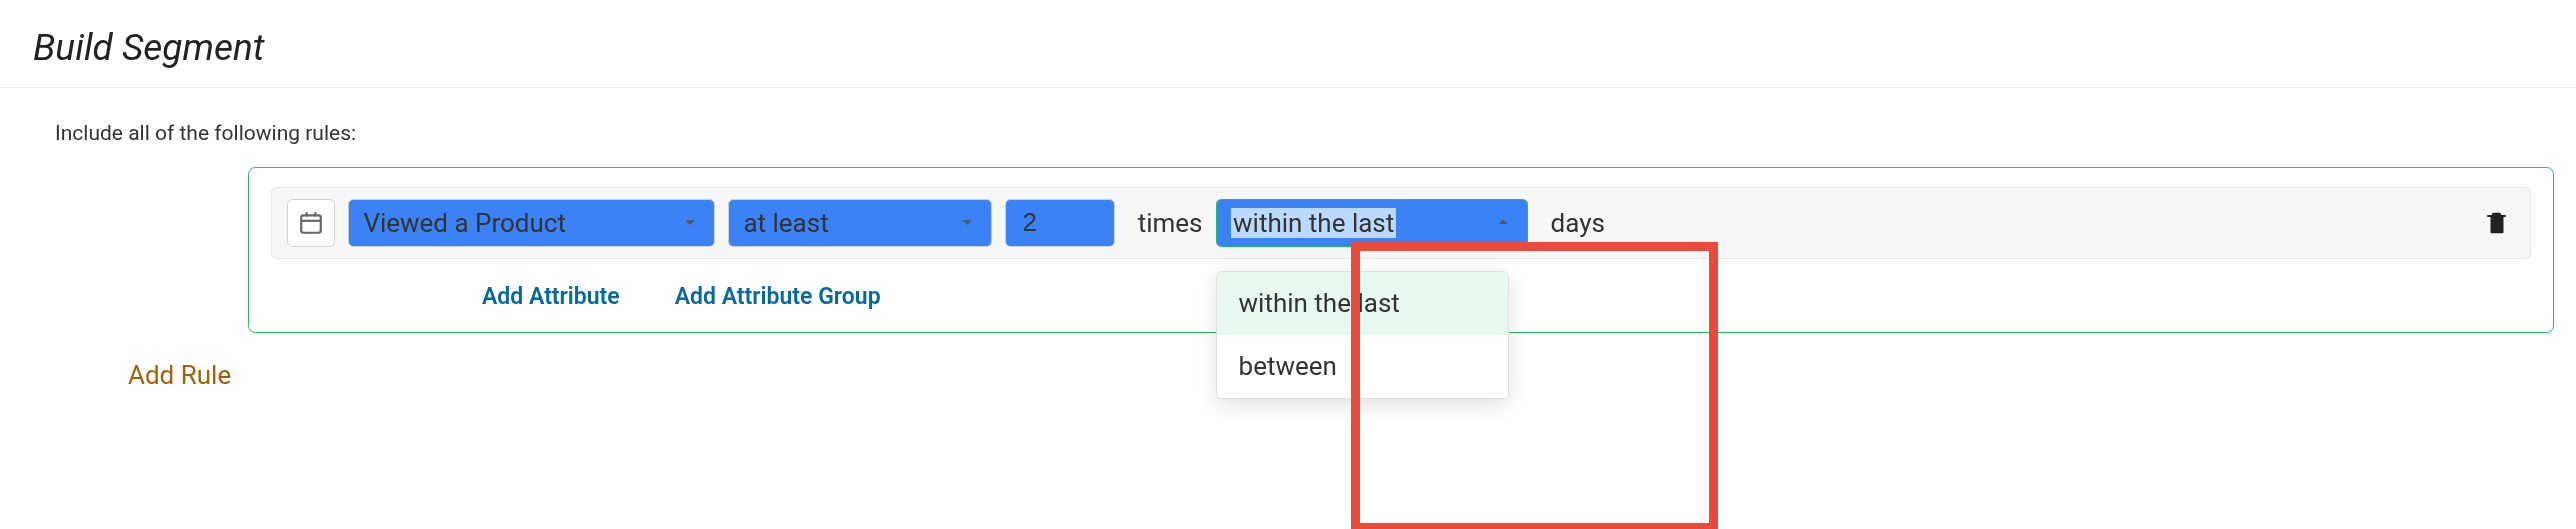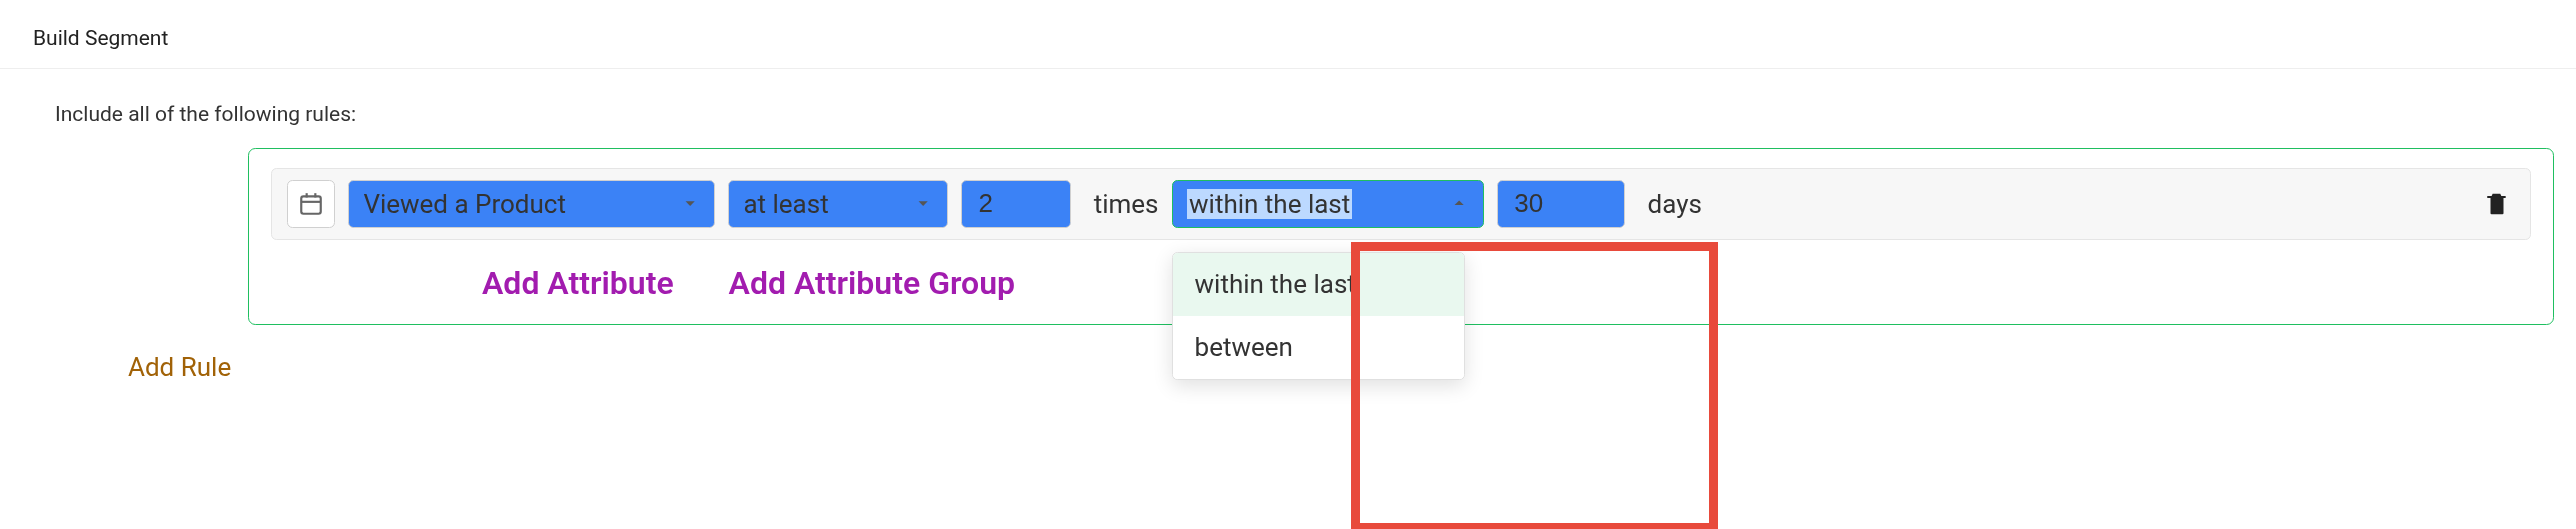--- a/index.html
+++ b/index.html
@@ -12,23 +12,24 @@
     background: #fff;
   }
   .page {
     width: 2576px;
     height: 530px;
     position: relative;
   }
   .header {
     padding: 26px 33px 18.3px 33px;
     border-bottom: 1.8px solid #eee;
-    font-size: 21px;
+    font-size: 37px;
     color: #222;
     font-weight: 400;
+    font-style: italic;
   }
   .subhead {
     padding: 33px 0 22px 55px;
     font-size: 21px;
     color: #333;
     font-weight: 400;
   }
   .rule-card {
     margin-left: 248px;
     margin-right: 22px;
@@ -80,41 +81,41 @@
     align-items:center;
   }
   .select.open {
     border-color: #1fbf60;
   }
   .select.open .value {
     background: #bcd9ff;
     padding: 0 1.8px;
   }
   .sel-event   { width: 367px; }
-  .sel-op      { width: 220px; }
+  .sel-op      { width: 264px; }
   .num-count   { width: 110px; text-align:left; }
   .sel-range   { width: 312px; }
   .num-days    { width: 128px; text-align:left; }
   .static-text { font-size: 26px; color: #333; margin-left: 10px; }
   .spacer { flex: 1; }
   .trash {
     color: #222;
     display:flex;
     align-items:center;
     justify-content:center;
     width:37px;
     height:37px;
   }
   .attr-actions {
     display: flex;
     gap: 55px;
     padding: 24px 0 0 211px;
-    font-size: 32px;
+    font-size: 23px;
     font-weight: 600;
-    color: #a21caf;
+    color: #0369a1;
   }
   .bottom-actions {
     display: flex;
     gap: 29px;
     padding: 27.5px 0 0 128px;
     font-size: 26px;
     font-weight: 400;
     color: #a16207;
   }
   
@@ -207,23 +208,20 @@
                 <path d="M5 12l5-5 5 5z" fill="#555"></path>
               </svg>
           </span>
         </div>
         <div class="dropdown-pop">
           <div class="opt active">within the last</div>
           <div class="opt">between</div>
         </div>
       </div>
 
-      <div class="num-input num-days">
-        <input type="text" value="30" style="">
-      </div>
 
       <span class="static-text">days</span>
 
       <div class="spacer"></div>
 
       <div class="trash">
         <svg width="26" height="29" viewBox="0 0 24 24" fill="#222">
             <path d="M6 7h12v14a1 1 0 0 1-1 1H7a1 1 0 0 1-1-1V7zm3-4h6l1 2h4v2H3V5h4l1-2z"></path>
           </svg>
       </div>

